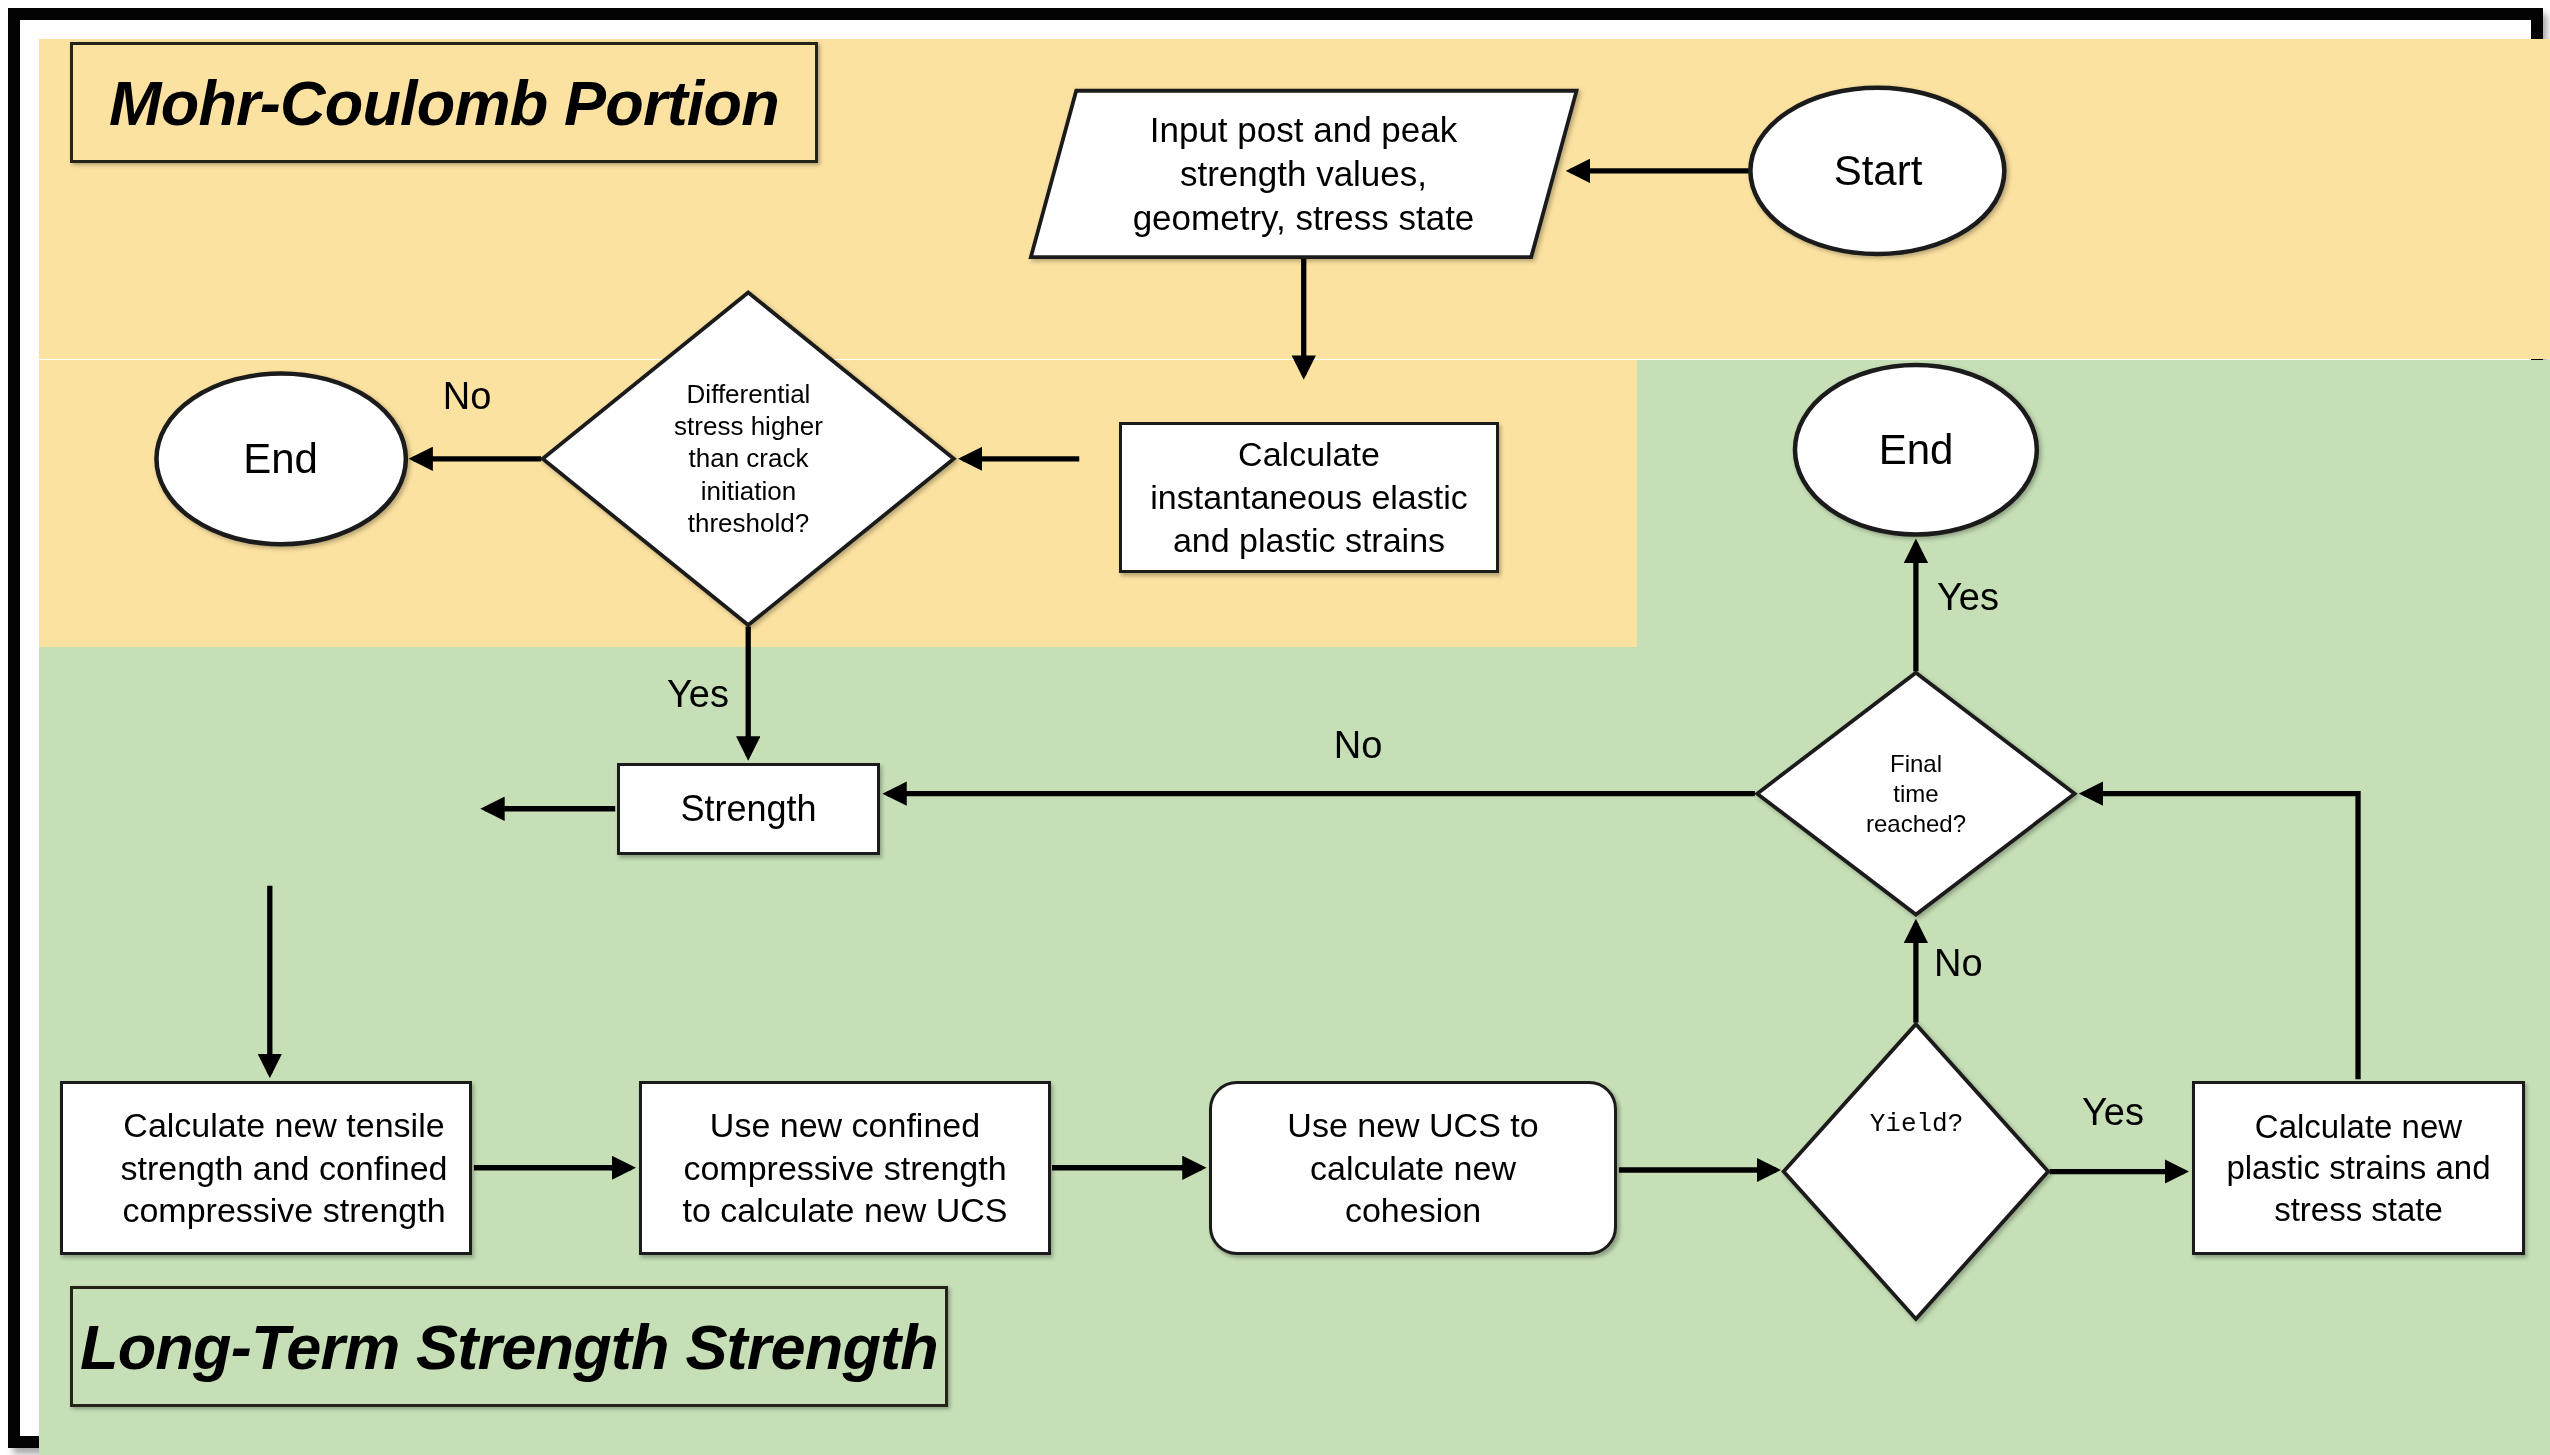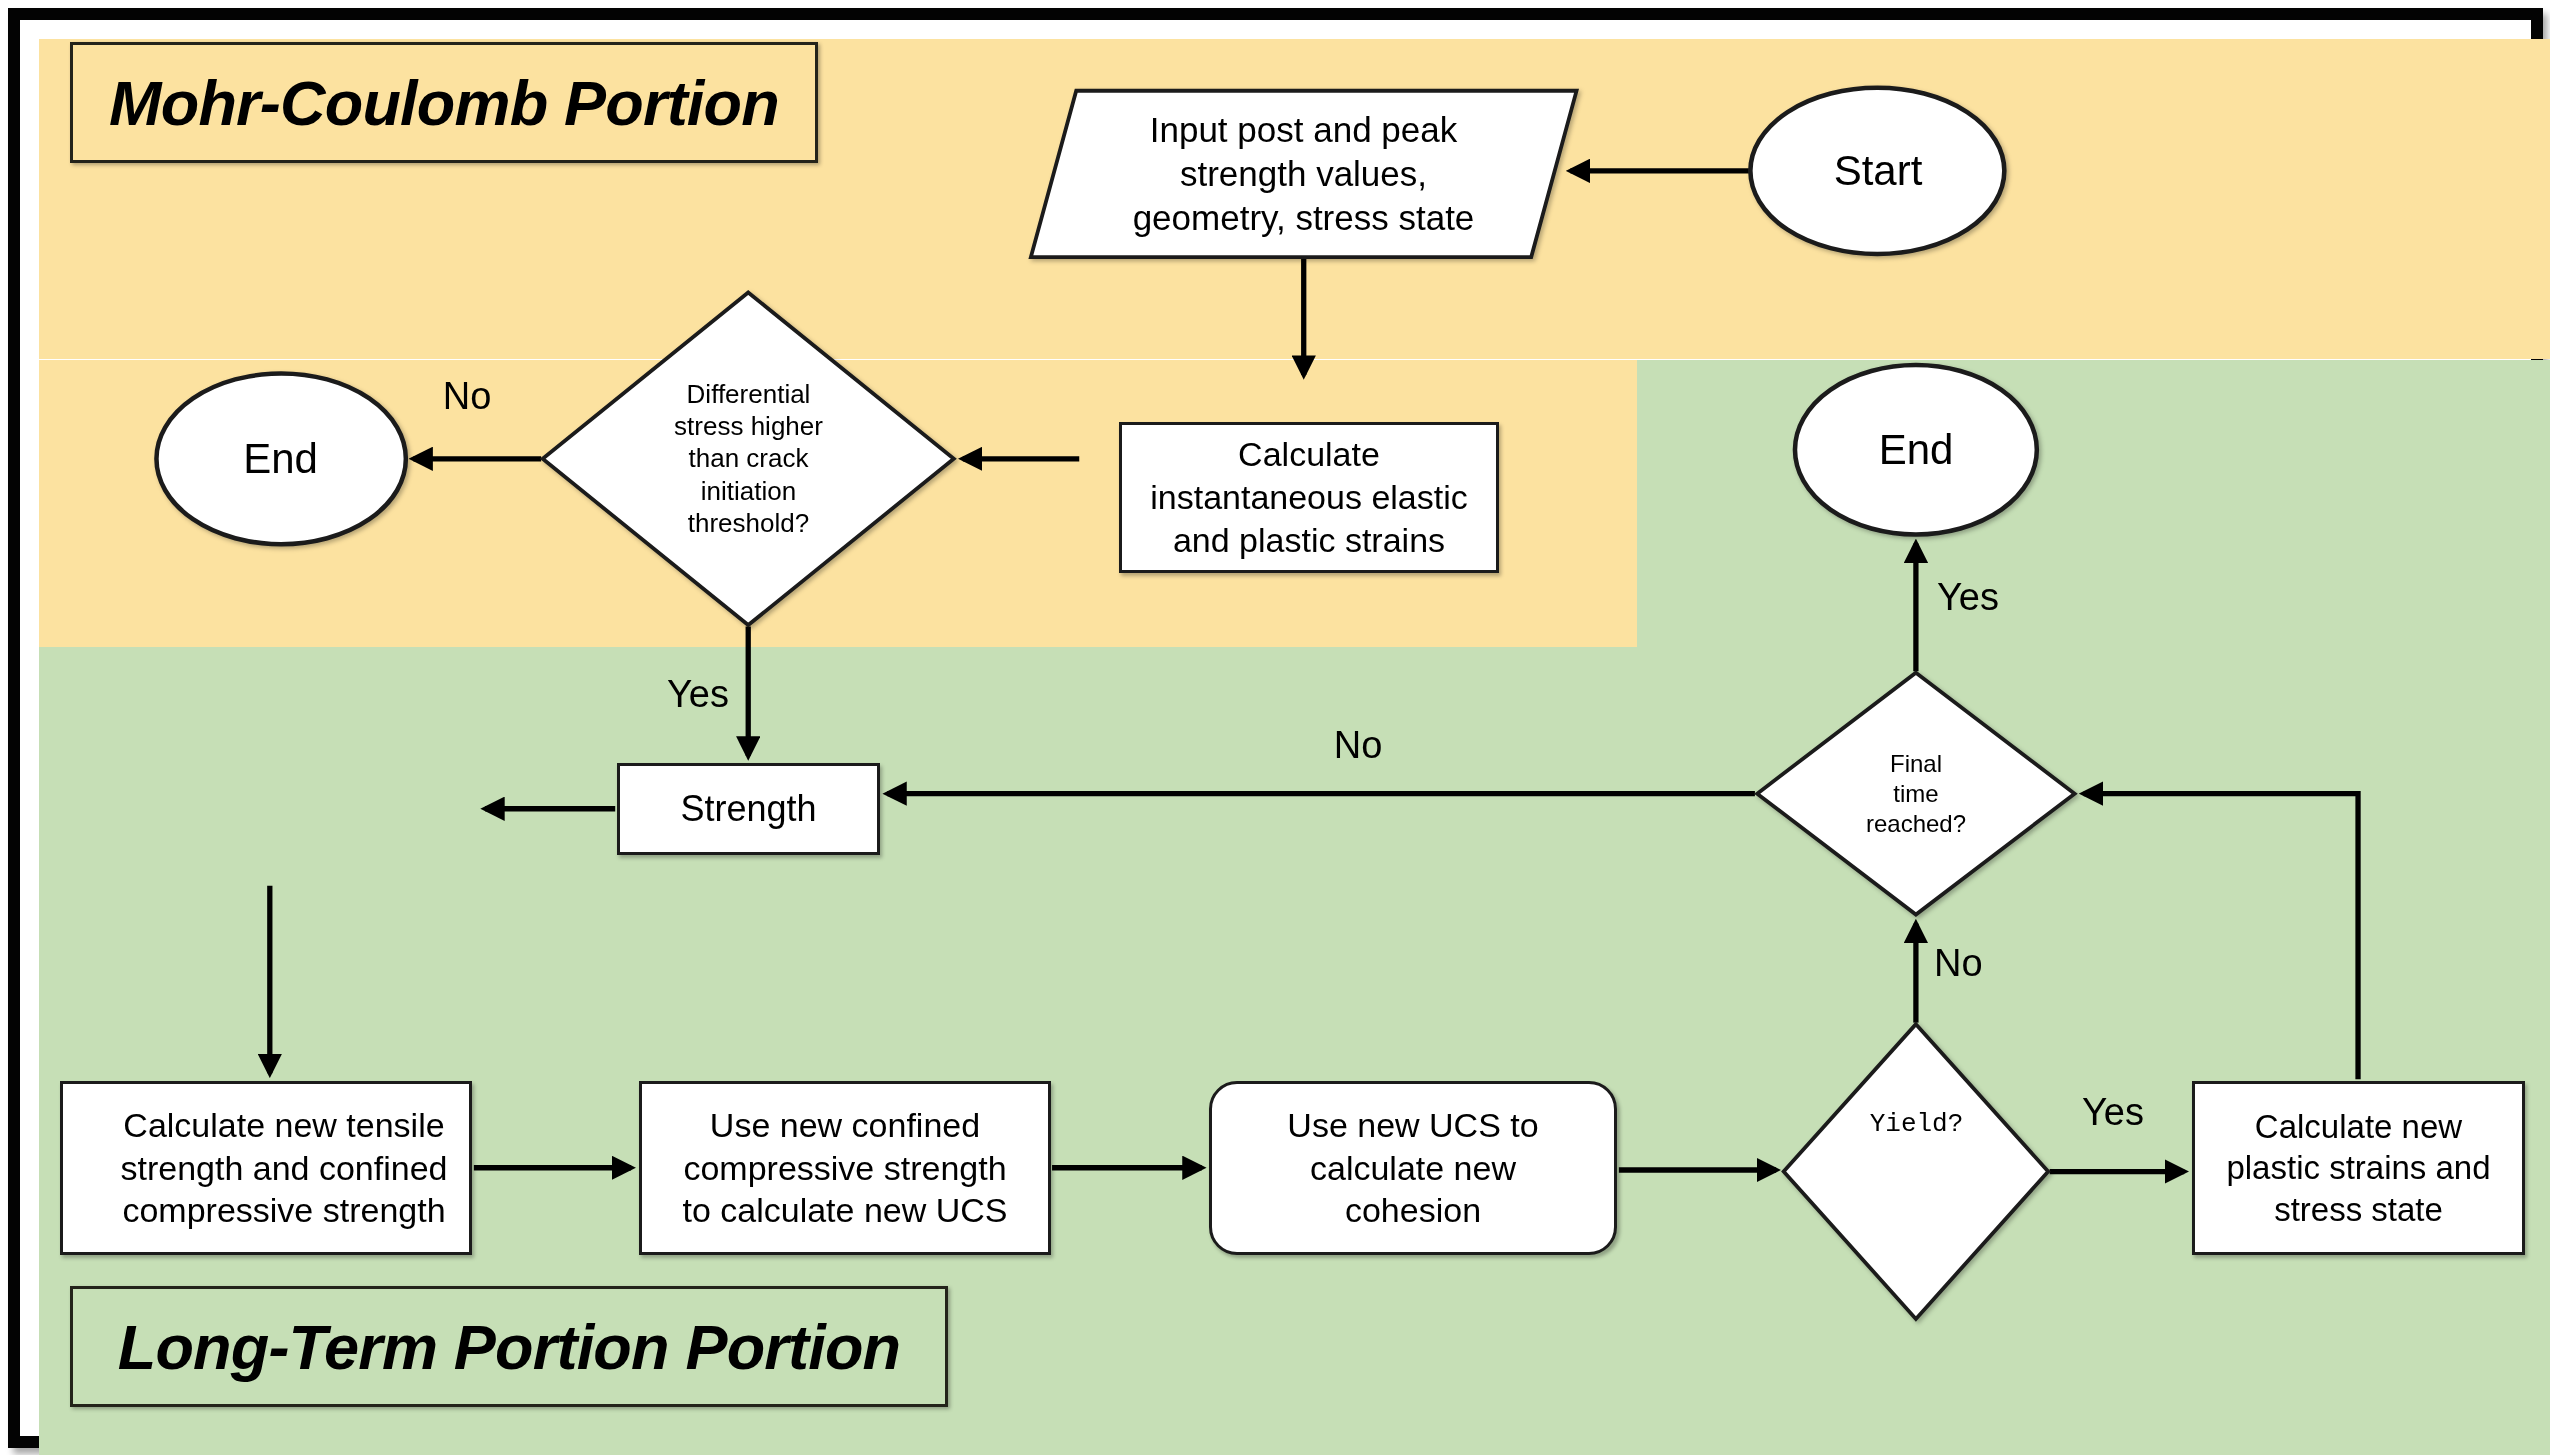--- a/index.html
+++ b/index.html
@@ -114,21 +114,21 @@
       <ellipse class="shape" cx="2484" cy="226" rx="168" ry="110" stroke-width="6"></ellipse>
       <ellipse class="shape" cx="372" cy="607" rx="165" ry="113" stroke-width="6"></ellipse>
       <ellipse class="shape" cx="2535" cy="595" rx="160" ry="112" stroke-width="6"></ellipse>
       <polygon class="shape" points="990,387 1262,607 990,827 718,607"></polygon>
       <polygon class="shape" points="2535,890 2745,1050 2535,1210 2325,1050"></polygon>
       <polygon class="shape" points="2535,1355 2710,1550 2535,1745 2360,1550"></polygon>
     </g>
   </svg>
 
   <div class="title-box" id="title-mohr">Mohr-Coulomb Portion</div>
-  <div class="title-box" id="title-long">Long-Term Portion Portion</div>
+  <div class="title-box" id="title-long">Long-Term Strength Strength</div>
 
   <div class="rect-node" id="node-calc-strains">Calculate
 instantaneous elastic
 and plastic strains</div>
   <div class="rect-node" id="node-timestep">Strength</div>
   <div class="rect-node" id="node-calc-tensile">Calculate new tensile
 strength and confined
 compressive strength</div>
   <div class="rect-node" id="node-use-confined">Use new confined
 compressive strength

